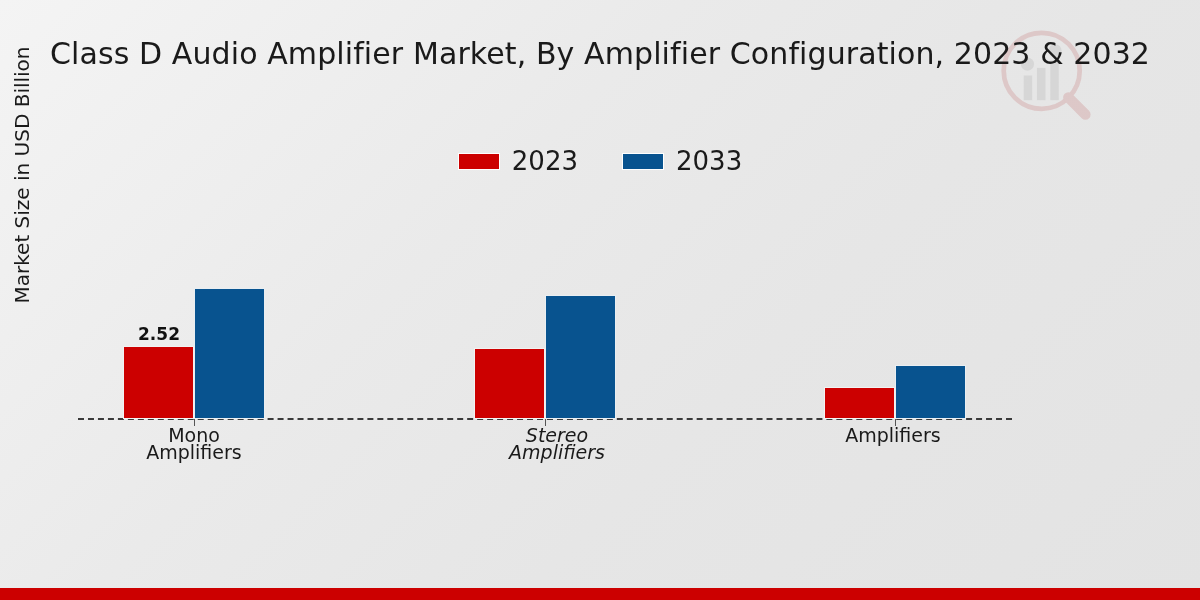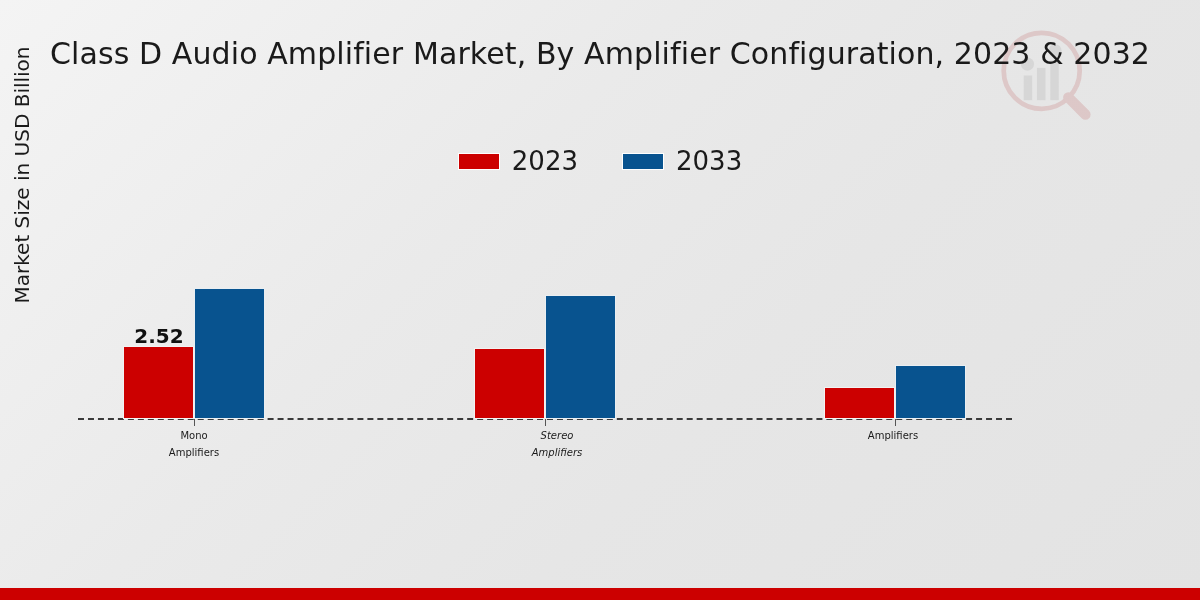--- a/index.html
+++ b/index.html
@@ -115,41 +115,41 @@
 
   .bar {
     position: absolute;
     box-sizing: border-box;
   }
   .bar.s2023 { background: #cc0000; border: 1px solid #f2f2f2; }
   .bar.s2032 { background: #08538f; border: 1px solid #e9eef2; }
 
   .bar-value {
     position: absolute;
-    font-size: 20px;
+    font-size: 17px;
     font-weight: bold;
     color: #111111;
     white-space: nowrap;
     text-align: center;
     font-family: "DejaVu Sans", sans-serif;
   }
 
   .tick {
     position: absolute;
     width: 0;
     height: 7px;
     border-left: 1px solid #555;
   }
 
   .cat-label {
     position: absolute;
     top: 427px;
     width: 220px;
     text-align: center;
-    font-size: 10px;
+    font-size: 19px;
     line-height: 17px;
     color: #1a1a1a;
     font-family: "DejaVu Sans", sans-serif;
   }
   .cat-label span { display: block; }
 
   
   .bottom-band {
     position: absolute;
     left: 0;

